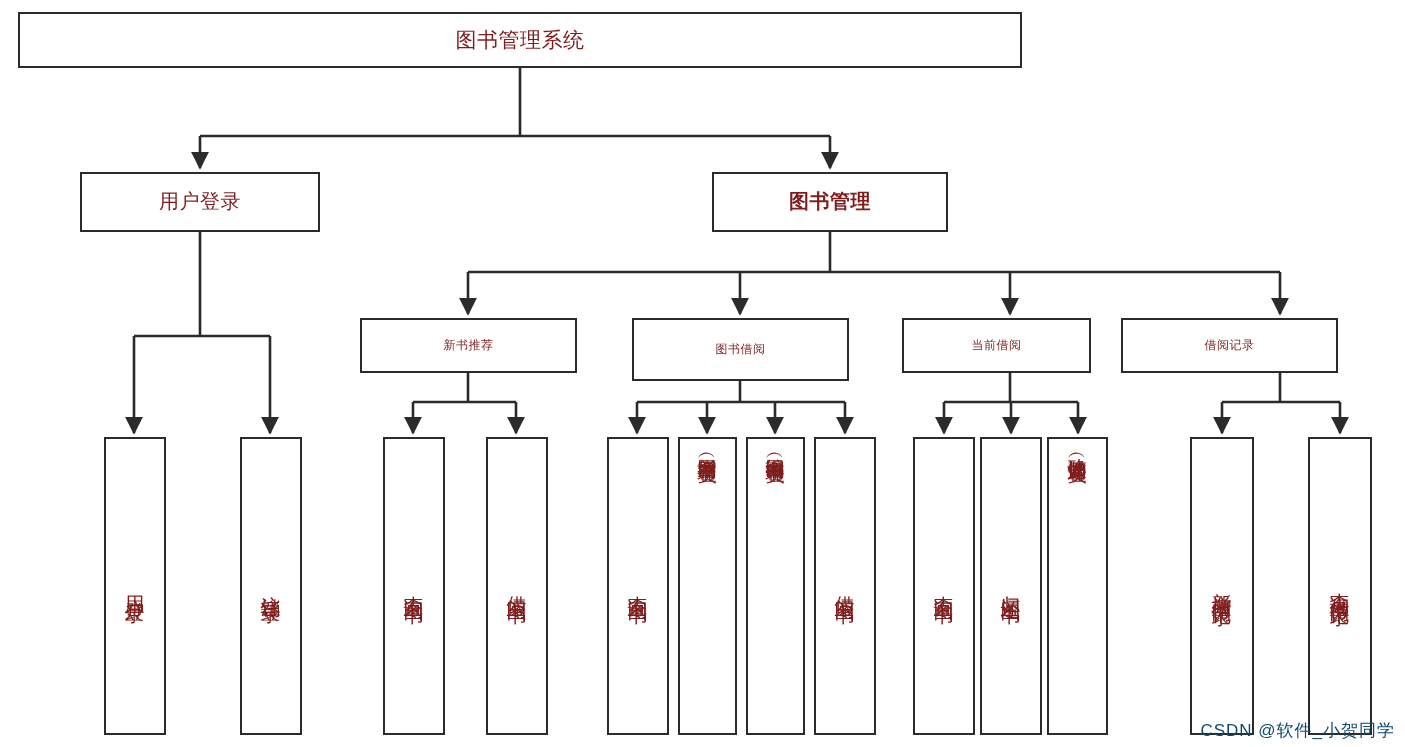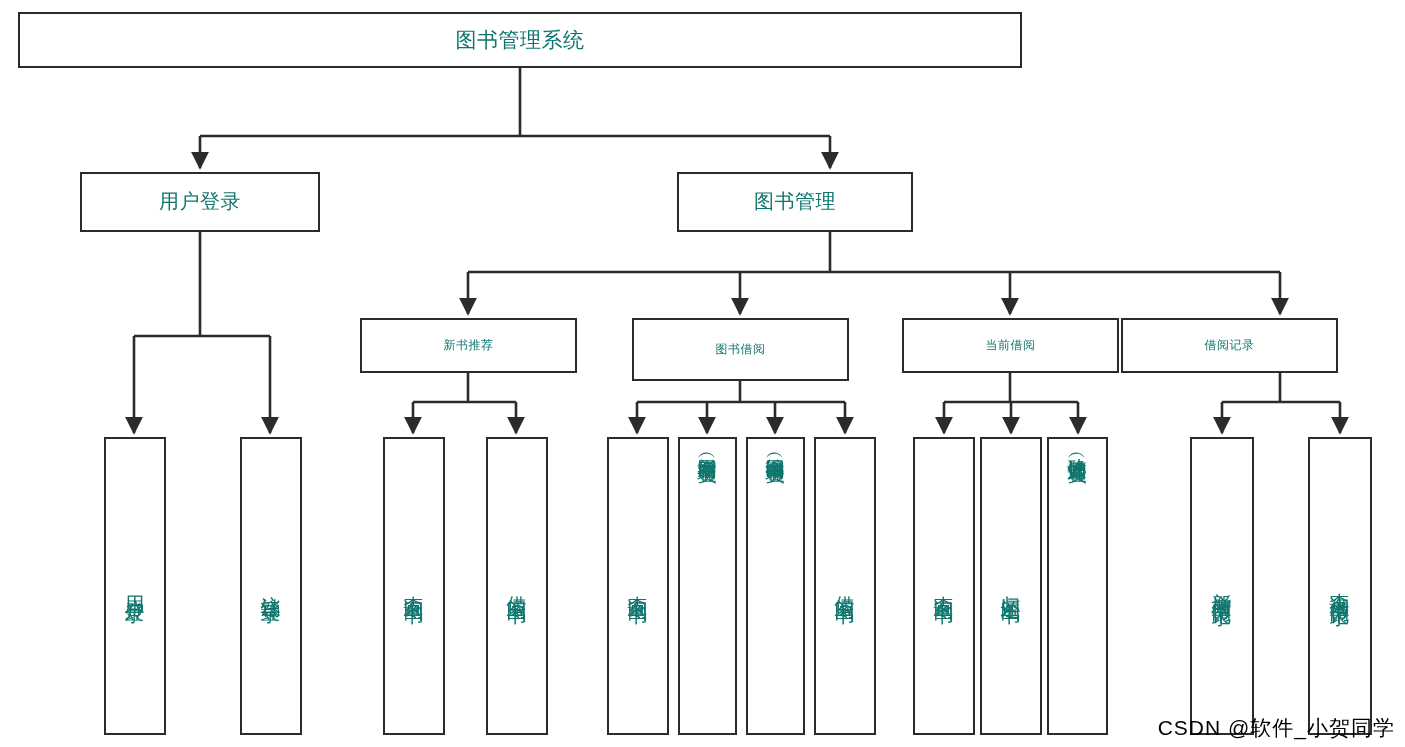--- a/index.html
+++ b/index.html
@@ -29,21 +29,21 @@
     position: absolute;
     box-sizing: border-box;
     border: 2px solid #2b2b2b;
     background: #ffffff;
     display: flex;
     align-items: center;
     justify-content: center;
     z-index: 2;
   }
   .node .label {
-    color: #0f766e;
+    color: #7f1d1d;
     letter-spacing: 0.5px;
     line-height: 1.18;
     text-align: center;
     white-space: nowrap;
   }
   .node.root .label   { font-size: 21px; }
   .node.level2 .label { font-size: 20px; }
   .node.level3 .label { font-size: 12px; }
   .node.leaf {
     align-items: flex-start;
@@ -66,22 +66,22 @@
     align-items: flex-start;
   }
   .node.leaf.mid-text {
     align-items: center;
     padding-top: 0;
   }
   #watermark {
     position: absolute;
     right: 10px;
     bottom: 5px;
-    font-size: 21px;
-    color: #000000;
+    font-size: 17px;
+    color: #0c4a6e;
     letter-spacing: 1px;
     z-index: 5;
     white-space: nowrap;
     font-family: "Liberation Sans", "DejaVu Sans", sans-serif;
   }
 </style>
 </head>
 <body>
 
 <div id="diagram-root">
@@ -136,31 +136,31 @@
     </g>
   </svg>
 
   <div class="node root" style="left:18px; top:12px; width:1004px; height:56px;">
     <span class="label">图书管理系统</span>
   </div>
 
   <div class="node level2" style="left:80px; top:172px; width:240px; height:60px;">
     <span class="label">用户登录</span>
   </div>
-  <div class="node level2" style="left:677px; top:172px; width:236px; height:60px;">
+  <div class="node level2" style="left:712px; top:172px; width:236px; height:60px;font-weight:bold;">
     <span class="label">图书管理</span>
   </div>
 
   <div class="node level3" style="left:360px; top:318px; width:217px; height:55px;">
     <span class="label">新书推荐</span>
   </div>
   <div class="node level3" style="left:632px; top:318px; width:217px; height:63px;">
     <span class="label">图书借阅</span>
   </div>
-  <div class="node level3" style="left:902px; top:318px; width:217px; height:55px;">
+  <div class="node level3" style="left:902px; top:318px; width:189px; height:55px;">
     <span class="label">当前借阅</span>
   </div>
   <div class="node level3" style="left:1121px; top:318px; width:217px; height:55px;">
     <span class="label">借阅记录</span>
   </div>
 
   <div class="node leaf mid-text" style="left:104px; top:437px; width:62px; height:298px;">
     <span class="label">用户登录</span>
   </div>
   <div class="node leaf mid-text" style="left:240px; top:437px; width:62px; height:298px;">

